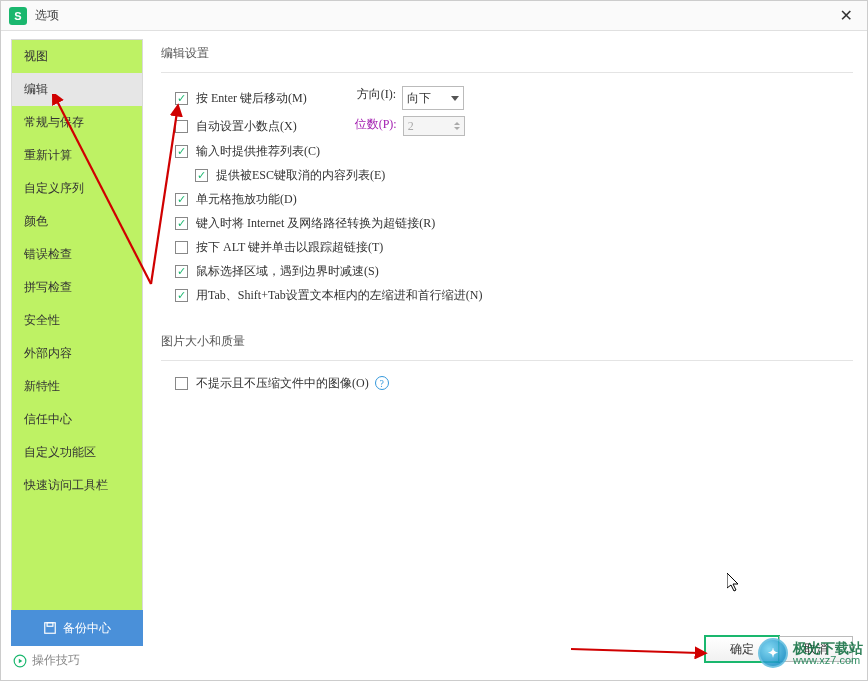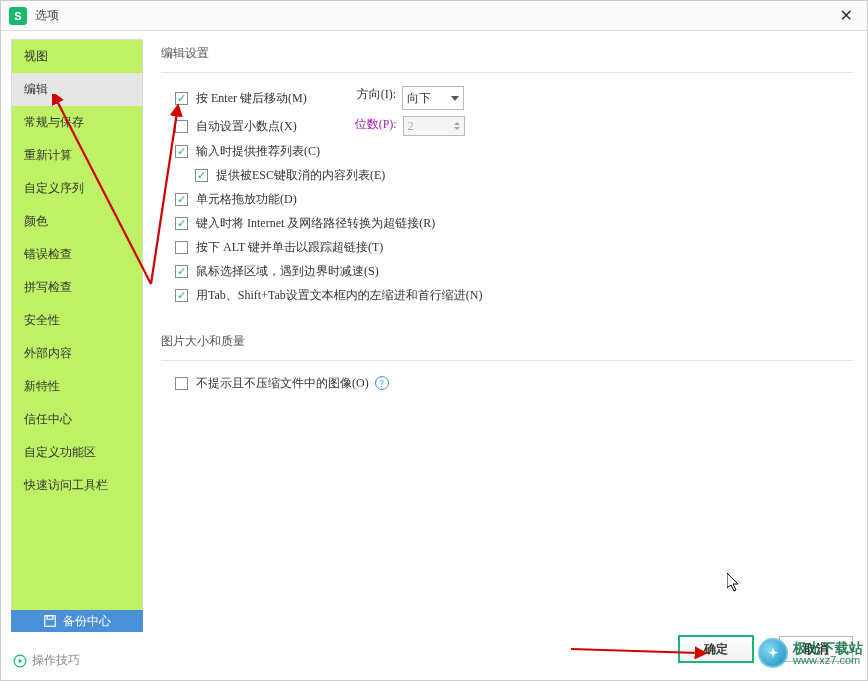--- a/index.html
+++ b/index.html
@@ -175,21 +175,21 @@
       bottom: 0;
       left: 0;
       right: 0;
       height: 72px;
     }
     .backup-button {
       position: absolute;
       left: 10px;
       top: 2px;
       width: 132px;
-      height: 22px;
+      height: 36px;
       background: #4a90d9;
       color: #fff;
       display: flex;
       align-items: center;
       justify-content: center;
       font-size: 12px;
       cursor: pointer;
     }
     .backup-button svg { margin-right: 6px; }
     .tips-link {
@@ -201,22 +201,21 @@
       display: flex;
       align-items: center;
       cursor: pointer;
     }
     .tips-link svg { margin-right: 5px; }
     .btn-row {
       position: absolute;
       right: 14px;
       bottom: 18px;
       display: flex;
-      gap: 26px;
-      font-weight: bold;
+      gap: 0;
     }
     .btn {
       width: 74px;
       height: 26px;
       border: 1px solid #bbb;
       background: linear-gradient(#fff,#f1f1f1);
       font-size: 12px;
       cursor: pointer;
       display: flex;
       align-items: center;

